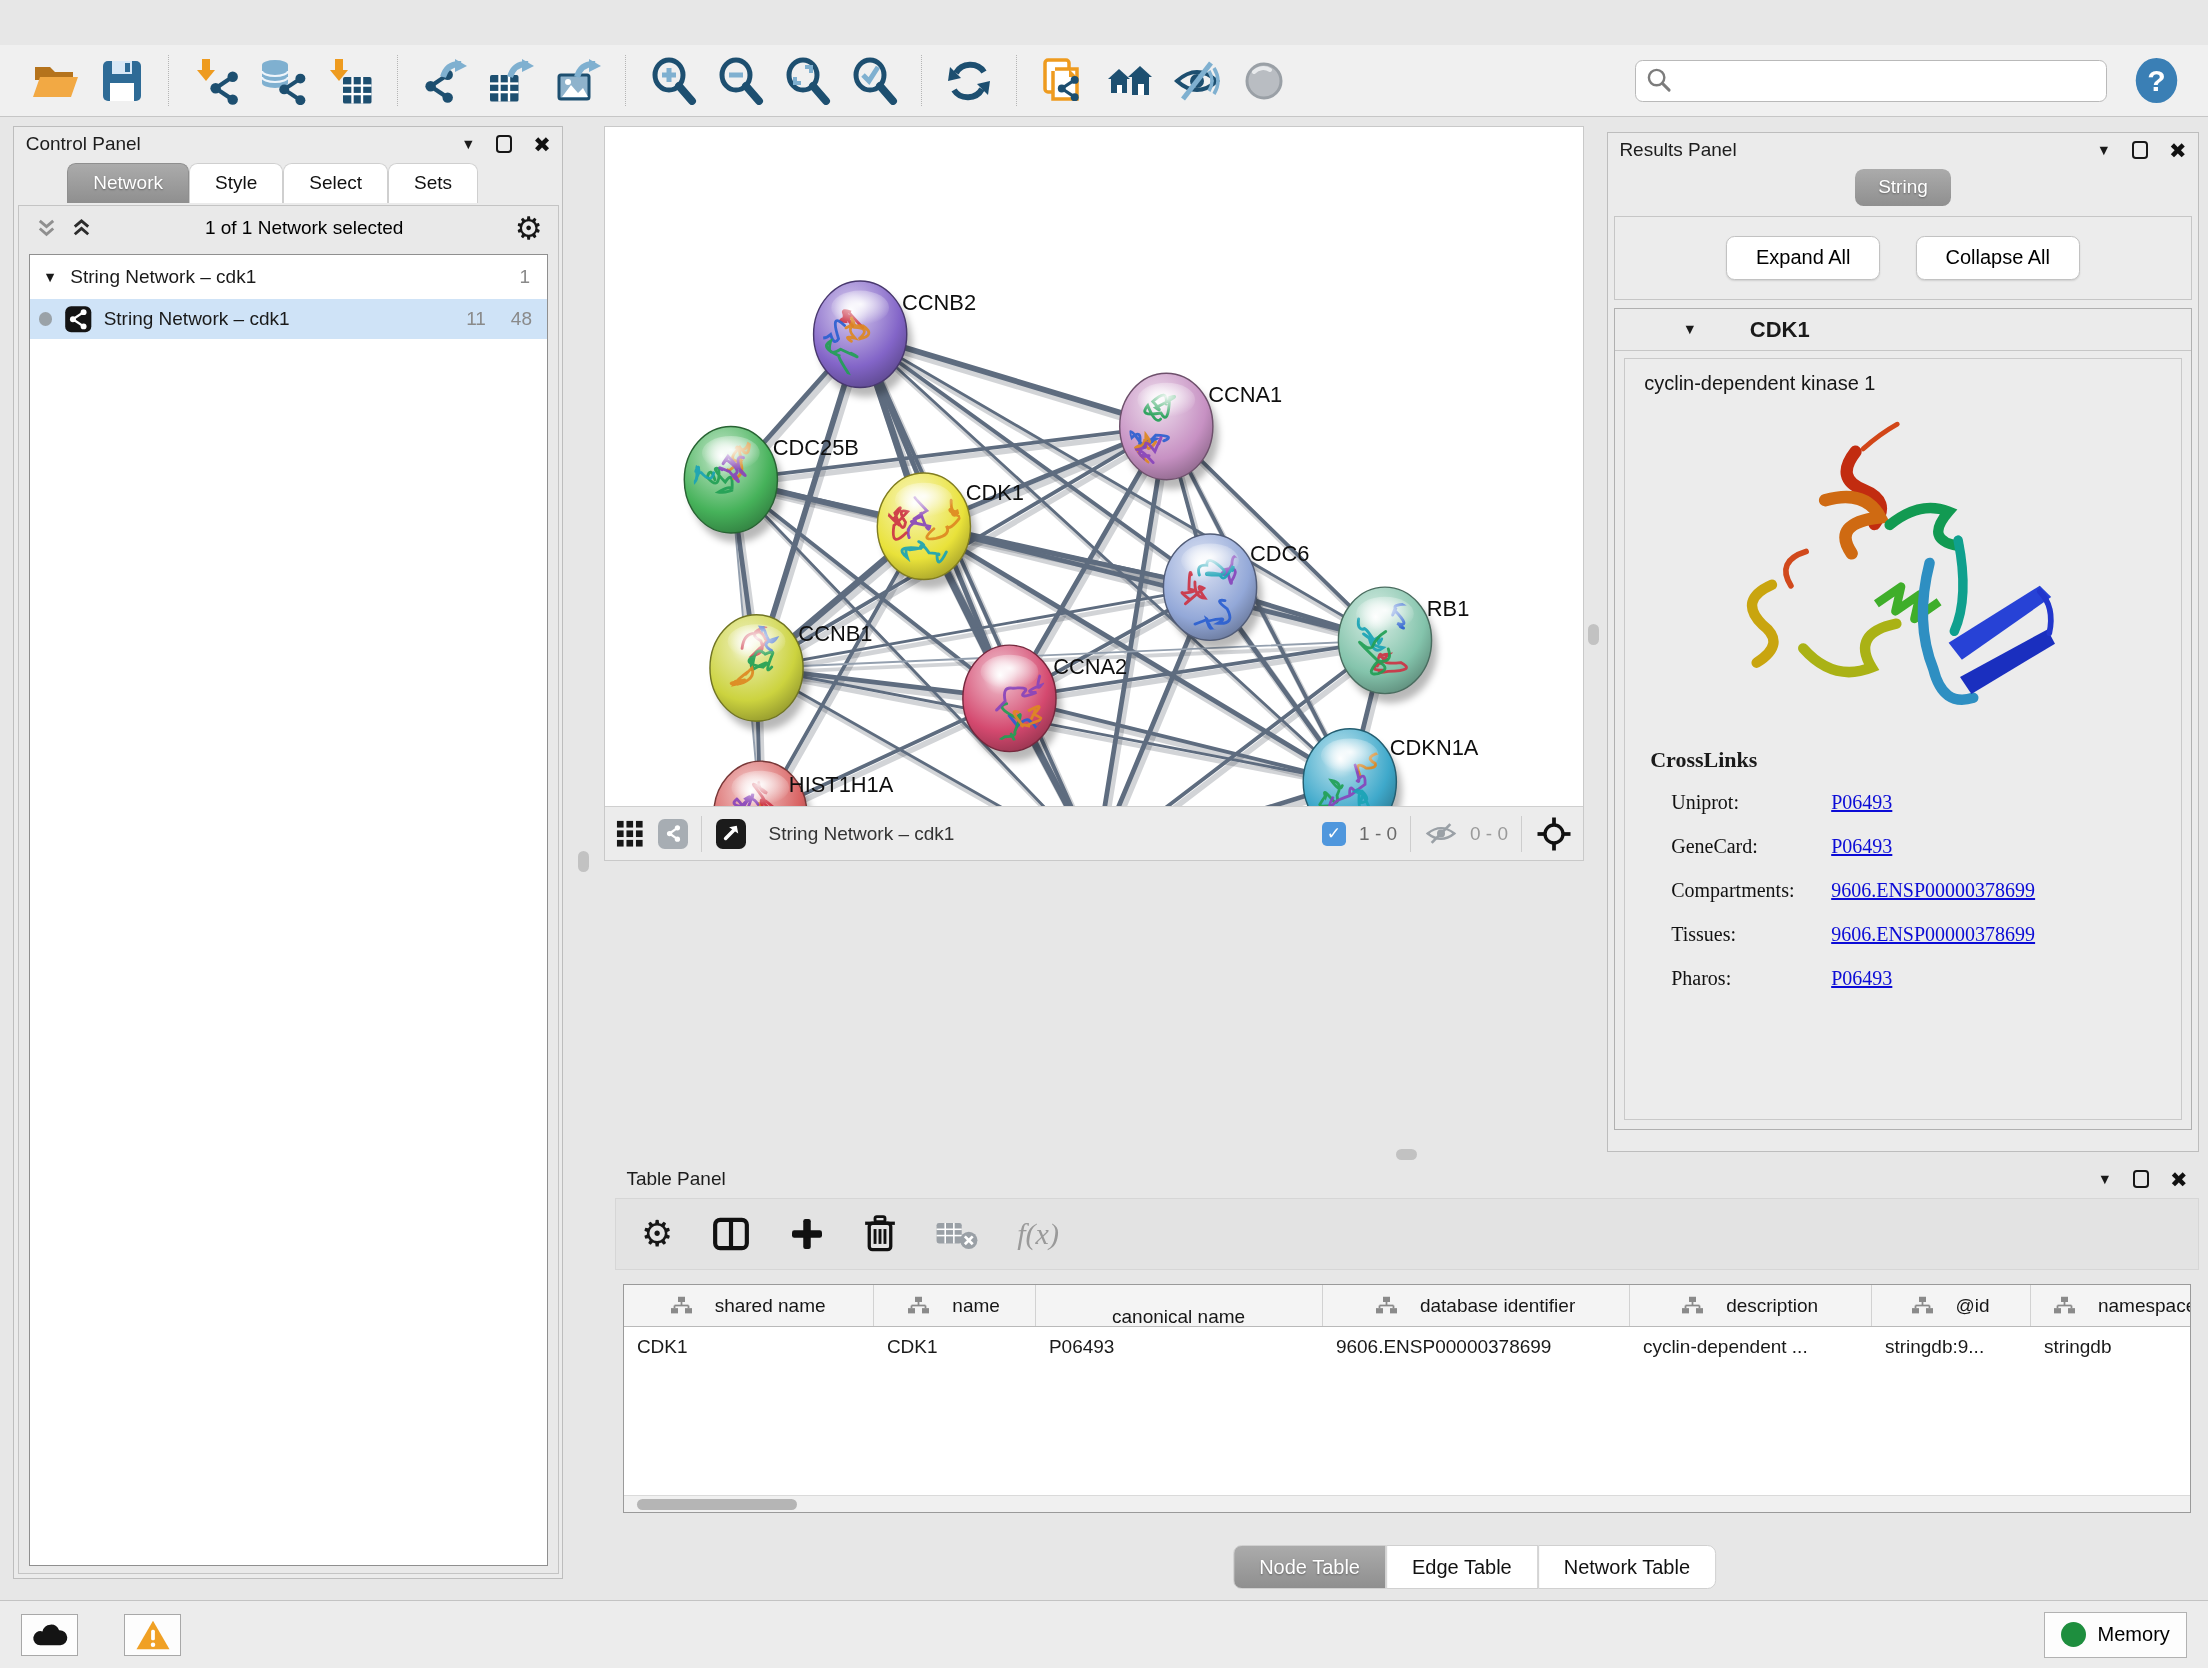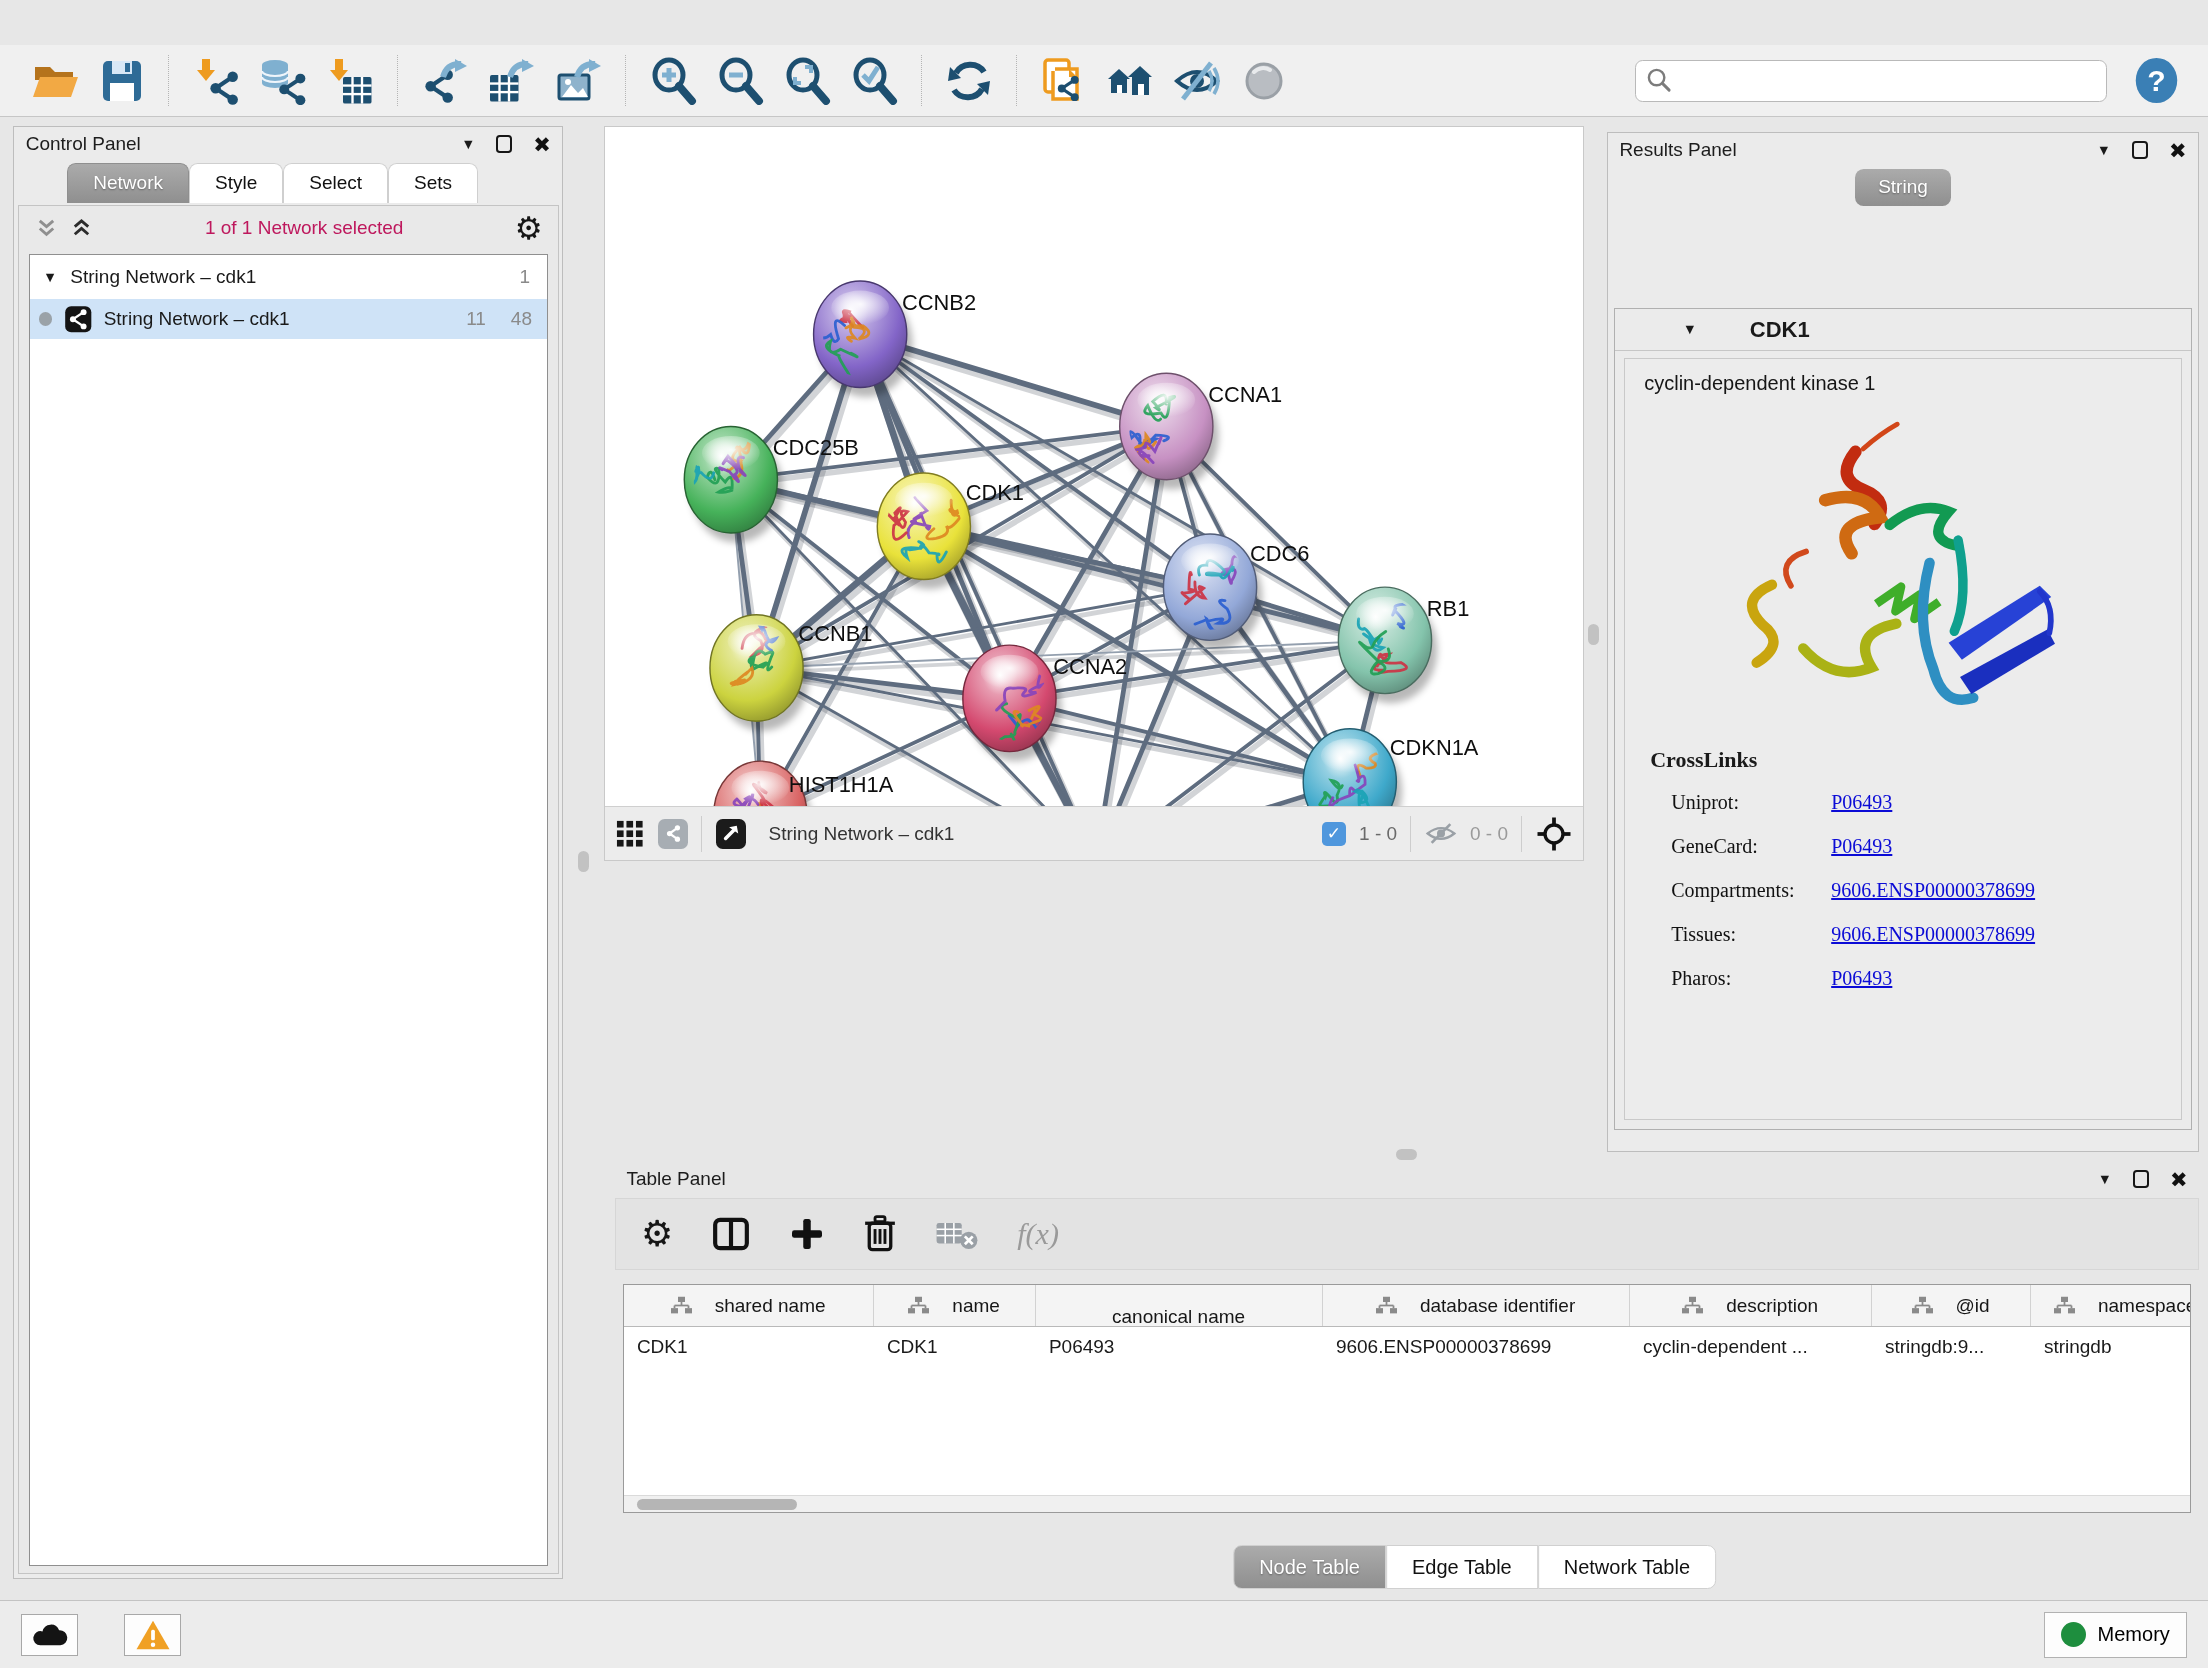--- a/index.html
+++ b/index.html
@@ -41,21 +41,21 @@
   .tab.sel { background:linear-gradient(#ababab,#8f8f8f); color:#fff; border-color:#8f8f8f;
     text-shadow:0 1px 1.9px rgba(0,0,0,.35); }
 
   
   .control-panel { position:absolute; left:13.3px; top:126px; width:550px; height:1453px;
     background:#ebebeb; border:1px solid #bdbdbd; }
   .cp-tabs { padding-left:53px; margin-top:1.9px; }
   .cp-body { position:absolute; left:3.8px; right:3.8px; top:78px; bottom:3.8px;
     background:#e9e9e9; border:1px solid #c4c4c4; }
   .cp-selrow { height:44px; display:flex; align-items:center; padding:0 15px; gap:9.5px; }
-  .cp-selrow .lbl { flex:1; text-align:center; font-size:19px; color:#be185d; }
+  .cp-selrow .lbl { flex:1; text-align:center; font-size:19px; color:#000000; }
   .gear { font-family:"DejaVu Sans",sans-serif; font-size:31px; color:#161616; line-height:1; }
   .netlist { position:absolute; left:9.5px; right:9.5px; top:48px; bottom:7.6px; background:#fff;
     border:1px solid #8f8f8f; overflow:hidden; }
   .nl-row { display:flex; align-items:center; font-size:19px; }
   .nl-root { height:44px; padding:0 17px 0 13.3px; gap:13.3px; }
   .nl-count { margin-left:auto; color:#8a8a8a; }
   .nl-child { height:40px; padding:0 15px 0 9.5px; gap:11.4px; background:#cfe3f7; }
   .nl-dot { width:13.3px; height:13.3px; border-radius:50%; background:#9aa2a8; flex:none; }
   .nl-nums { margin-left:auto; display:flex; gap:25px; color:#8a8a8a; }
 
@@ -796,20 +796,24 @@
     <div class="panel-head">
       <span class="panel-title">Results Panel</span>
       <span class="ph-icons">
         <span class="tri">▼</span>
         <span class="floatbox"></span>
         <span class="closex">✖</span>
       </span>
     </div>
     <div class="rp-tabrow">
       <span class="rp-tab">String</span>
+    </div>
+    <div class="rp-btnbox">
+      <button class="rp-btn">Expand All</button>
+      <button class="rp-btn">Collapse All</button>
     </div>
     <div class="rp-content">
       <div class="gene-head">
         <span class="tri">▼</span>
         <span class="gene-name">CDK1</span>
       </div>
       <div class="gene-body">
         <div class="gene-desc">cyclin-dependent kinase 1</div>
         <div class="protein-wrap">
           <svg width="380" height="323" viewBox="0 0 400 340">

